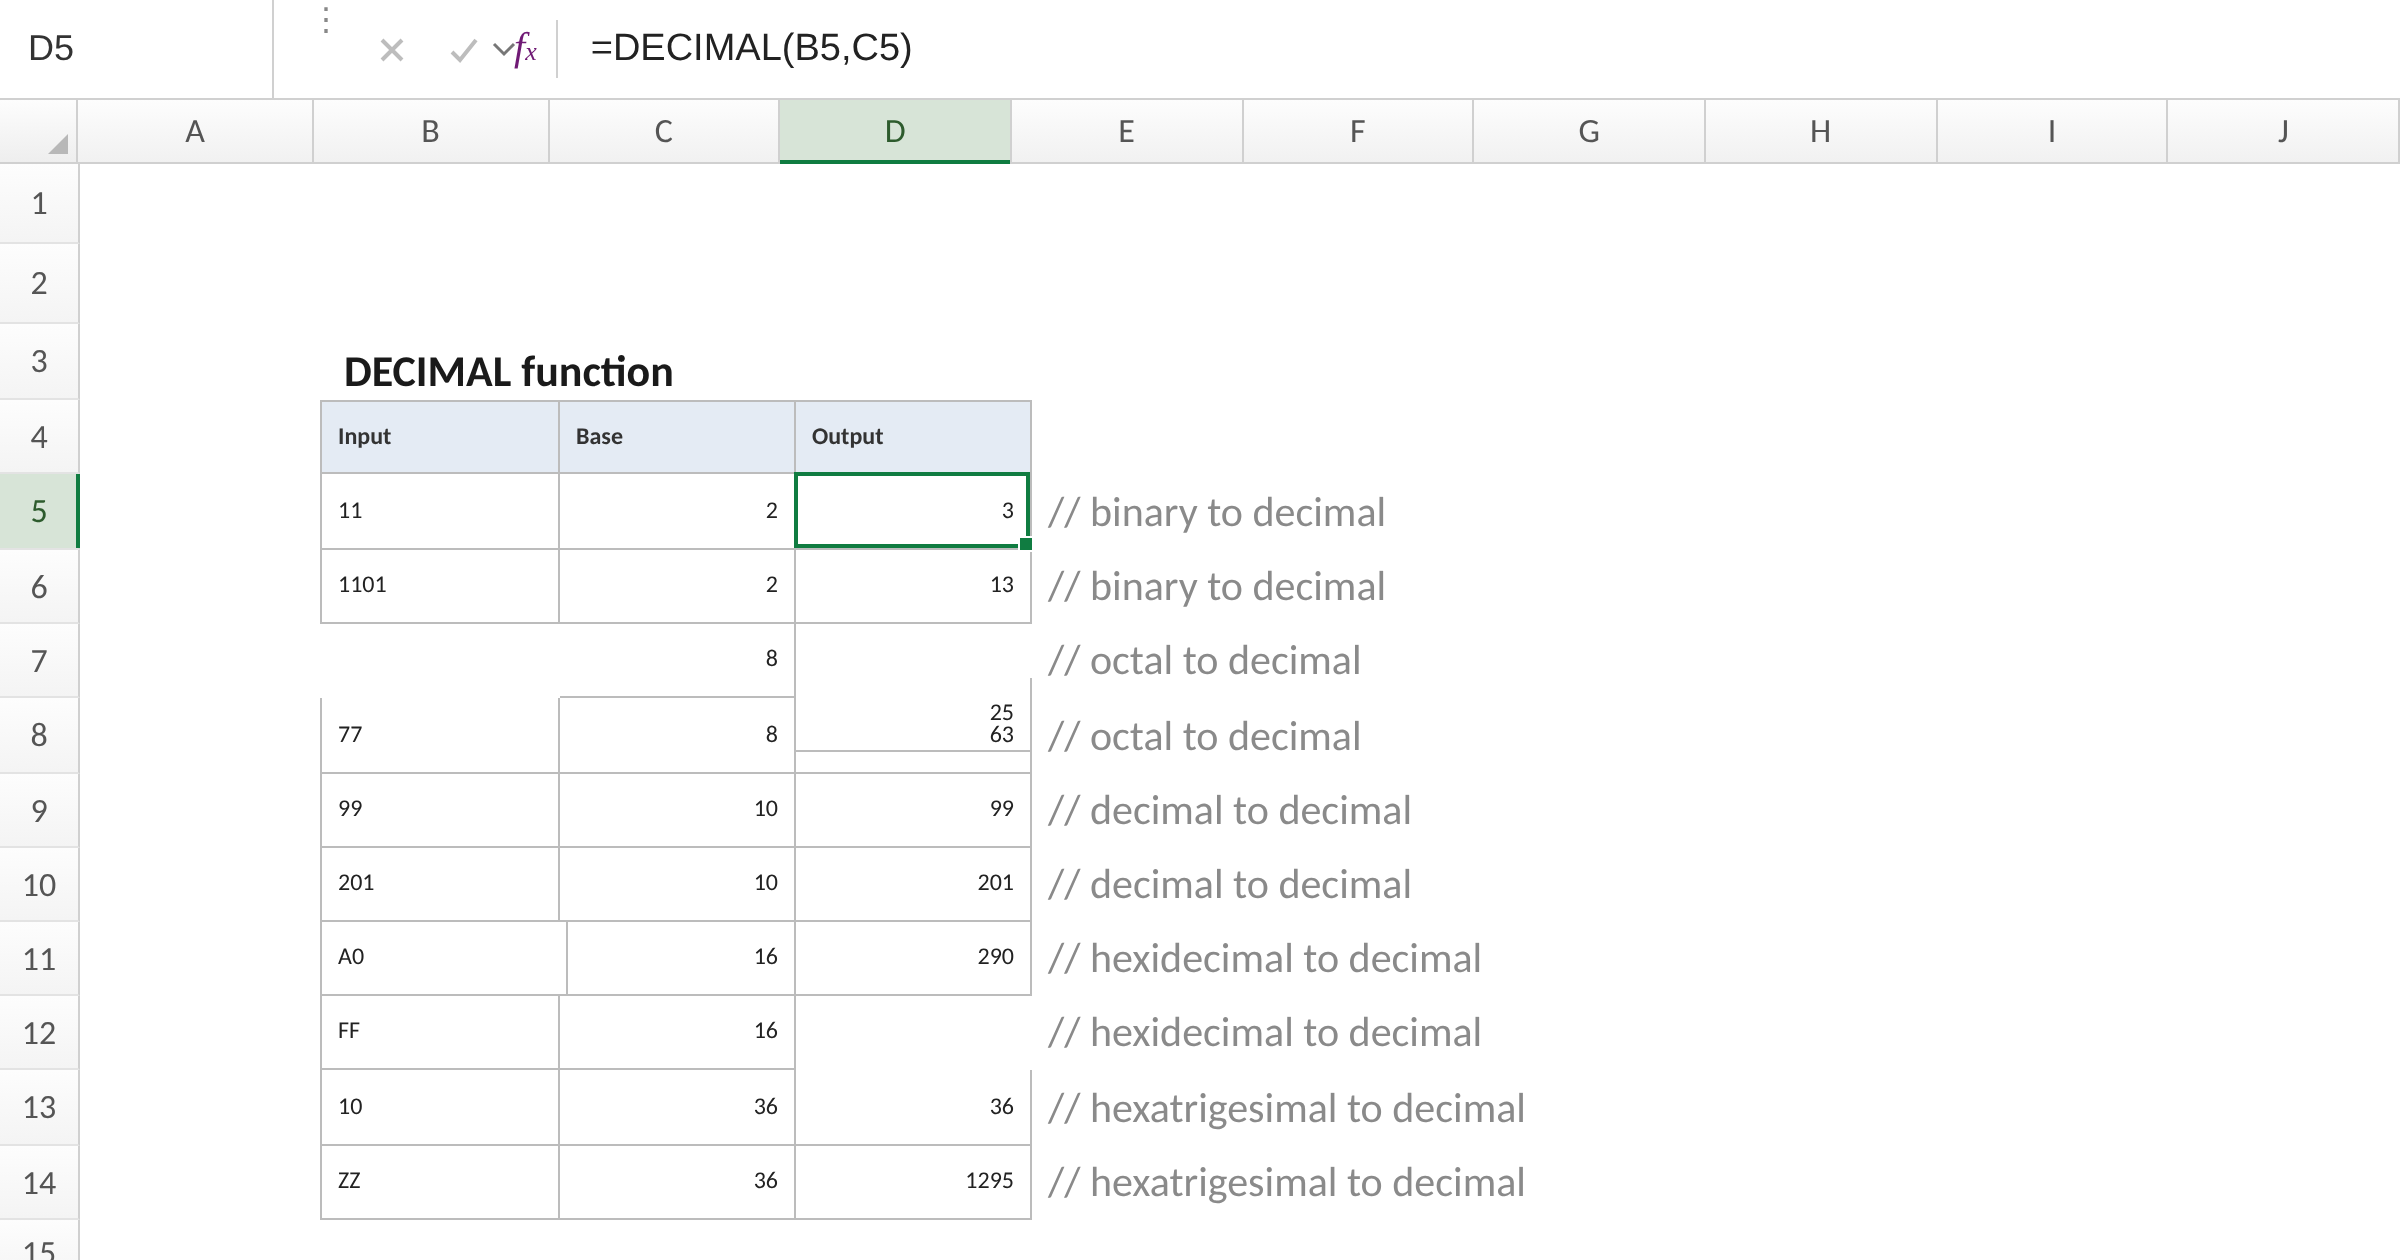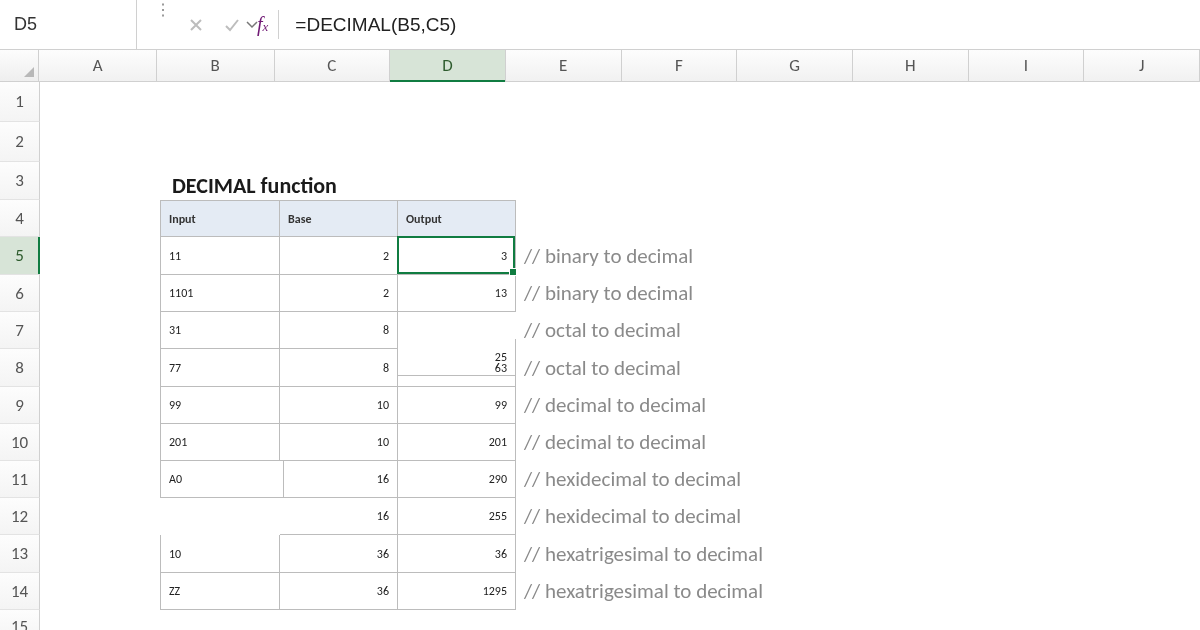--- a/index.html
+++ b/index.html
@@ -210,42 +210,41 @@
       <div class="cell hdr-cell tbl-r tbl-b" style="left: 240px; top: 118px; width: 118px; height: 37px; border-top: 1px solid rgb(188, 188, 188);">Base</div>
       <div class="cell hdr-cell tbl-b" style="left: 358px; top: 118px; width: 118px; height: 37px; border-top: 1px solid rgb(188, 188, 188); border-right: 1px solid rgb(188, 188, 188);">Output</div>
       <div class="cell tbl-r tbl-b" style="left: 120px; top: 155px; width: 120px; height: 38px; border-left: 1px solid rgb(188, 188, 188);">11</div>
       <div class="cell num tbl-r tbl-b" style="left: 240px; top: 155px; width: 118px; height: 38px;">2</div>
       <div class="cell num tbl-b" style="left: 358px; top: 155px; width: 118px; height: 38px; border-right: 1px solid rgb(188, 188, 188);">3</div>
       <div class="cell comment" style="left: 476px; top: 155px; width: 590px; height: 38px;">// binary to decimal</div>
       <div class="cell tbl-r tbl-b" style="left: 120px; top: 193px; width: 120px; height: 37px; border-left: 1px solid rgb(188, 188, 188);">1101</div>
       <div class="cell num tbl-r tbl-b" style="left: 240px; top: 193px; width: 118px; height: 37px;">2</div>
       <div class="cell num tbl-b" style="left: 358px; top: 193px; width: 118px; height: 37px; border-right: 1px solid rgb(188, 188, 188);">13</div>
       <div class="cell comment" style="left: 476px; top: 193px; width: 590px; height: 37px;">// binary to decimal</div>
-      <div class="cell tbl-r tbl-b" style="left: 120px; top: 230px; width: 120px; height: 37px; border-left: 1px solid rgb(188, 188, 188);">31</div>
       <div class="cell num tbl-r tbl-b" style="left: 240px; top: 230px; width: 118px; height: 37px;">8</div>
       <div class="cell num tbl-b" style="left: 358px; top: 230px; width: 118px; height: 37px; border-right: 1px solid rgb(188, 188, 188); margin-top: 27px;">25</div>
       <div class="cell comment" style="left: 476px; top: 230px; width: 590px; height: 37px;">// octal to decimal</div>
       <div class="cell tbl-r tbl-b" style="left: 120px; top: 267px; width: 120px; height: 38px; border-left: 1px solid rgb(188, 188, 188);">77</div>
       <div class="cell num tbl-r tbl-b" style="left: 240px; top: 267px; width: 118px; height: 38px;">8</div>
       <div class="cell num tbl-b" style="left: 358px; top: 267px; width: 118px; height: 38px; border-right: 1px solid rgb(188, 188, 188);">63</div>
       <div class="cell comment" style="left: 476px; top: 267px; width: 590px; height: 38px;">// octal to decimal</div>
       <div class="cell tbl-r tbl-b" style="left: 120px; top: 305px; width: 120px; height: 37px; border-left: 1px solid rgb(188, 188, 188);">99</div>
       <div class="cell num tbl-r tbl-b" style="left: 240px; top: 305px; width: 118px; height: 37px;">10</div>
       <div class="cell num tbl-b" style="left: 358px; top: 305px; width: 118px; height: 37px; border-right: 1px solid rgb(188, 188, 188);">99</div>
       <div class="cell comment" style="left: 476px; top: 305px; width: 590px; height: 37px;">// decimal to decimal</div>
       <div class="cell tbl-r tbl-b" style="left: 120px; top: 342px; width: 120px; height: 37px; border-left: 1px solid rgb(188, 188, 188);">201</div>
       <div class="cell num tbl-r tbl-b" style="left: 240px; top: 342px; width: 118px; height: 37px;">10</div>
       <div class="cell num tbl-b" style="left: 358px; top: 342px; width: 118px; height: 37px; border-right: 1px solid rgb(188, 188, 188);">201</div>
       <div class="cell comment" style="left: 476px; top: 342px; width: 590px; height: 37px;">// decimal to decimal</div>
       <div class="cell tbl-r tbl-b" style="left: 120px; top: 379px; width: 124px; height: 37px; border-left: 1px solid rgb(188, 188, 188);">A0</div>
       <div class="cell num tbl-r tbl-b" style="left: 240px; top: 379px; width: 118px; height: 37px;">16</div>
       <div class="cell num tbl-b" style="left: 358px; top: 379px; width: 118px; height: 37px; border-right: 1px solid rgb(188, 188, 188);">290</div>
       <div class="cell comment" style="left: 476px; top: 379px; width: 590px; height: 37px;">// hexidecimal to decimal</div>
+      <div class="cell tbl-r tbl-b" style="left: 120px; top: 416px; width: 120px; height: 37px; border-left: 1px solid rgb(188, 188, 188);">FF</div>
       <div class="cell num tbl-r tbl-b" style="left: 240px; top: 416px; width: 118px; height: 37px;">16</div>
-      <div class="cell num tbl-b" style="left: 358px; top: 416px; width: 118px; height: 37px; border-right: 1px solid rgb(188, 188, 188);">255</div>
       <div class="cell comment" style="left: 476px; top: 416px; width: 590px; height: 37px;">// hexidecimal to decimal</div>
       <div class="cell tbl-r tbl-b" style="left: 120px; top: 453px; width: 120px; height: 38px; border-left: 1px solid rgb(188, 188, 188);">10</div>
       <div class="cell num tbl-r tbl-b" style="left: 240px; top: 453px; width: 118px; height: 38px;">36</div>
       <div class="cell num tbl-b" style="left: 358px; top: 453px; width: 118px; height: 38px; border-right: 1px solid rgb(188, 188, 188);">36</div>
       <div class="cell comment" style="left: 476px; top: 453px; width: 590px; height: 38px;">// hexatrigesimal to decimal</div>
       <div class="cell tbl-r " style="left: 120px; top: 491px; width: 120px; height: 37px; border-left: 1px solid rgb(188, 188, 188); border-bottom: 1px solid rgb(188, 188, 188);">ZZ</div>
       <div class="cell num tbl-r " style="left: 240px; top: 491px; width: 118px; height: 37px; border-bottom: 1px solid rgb(188, 188, 188);">36</div>
       <div class="cell num " style="left: 358px; top: 491px; width: 118px; height: 37px; border-right: 1px solid rgb(188, 188, 188); border-bottom: 1px solid rgb(188, 188, 188);">1295</div>
       <div class="cell comment" style="left: 476px; top: 491px; width: 590px; height: 37px;">// hexatrigesimal to decimal</div>
       <div class="active-ring" style="left: 357px; top: 154px; width: 118px; height: 38px;">

